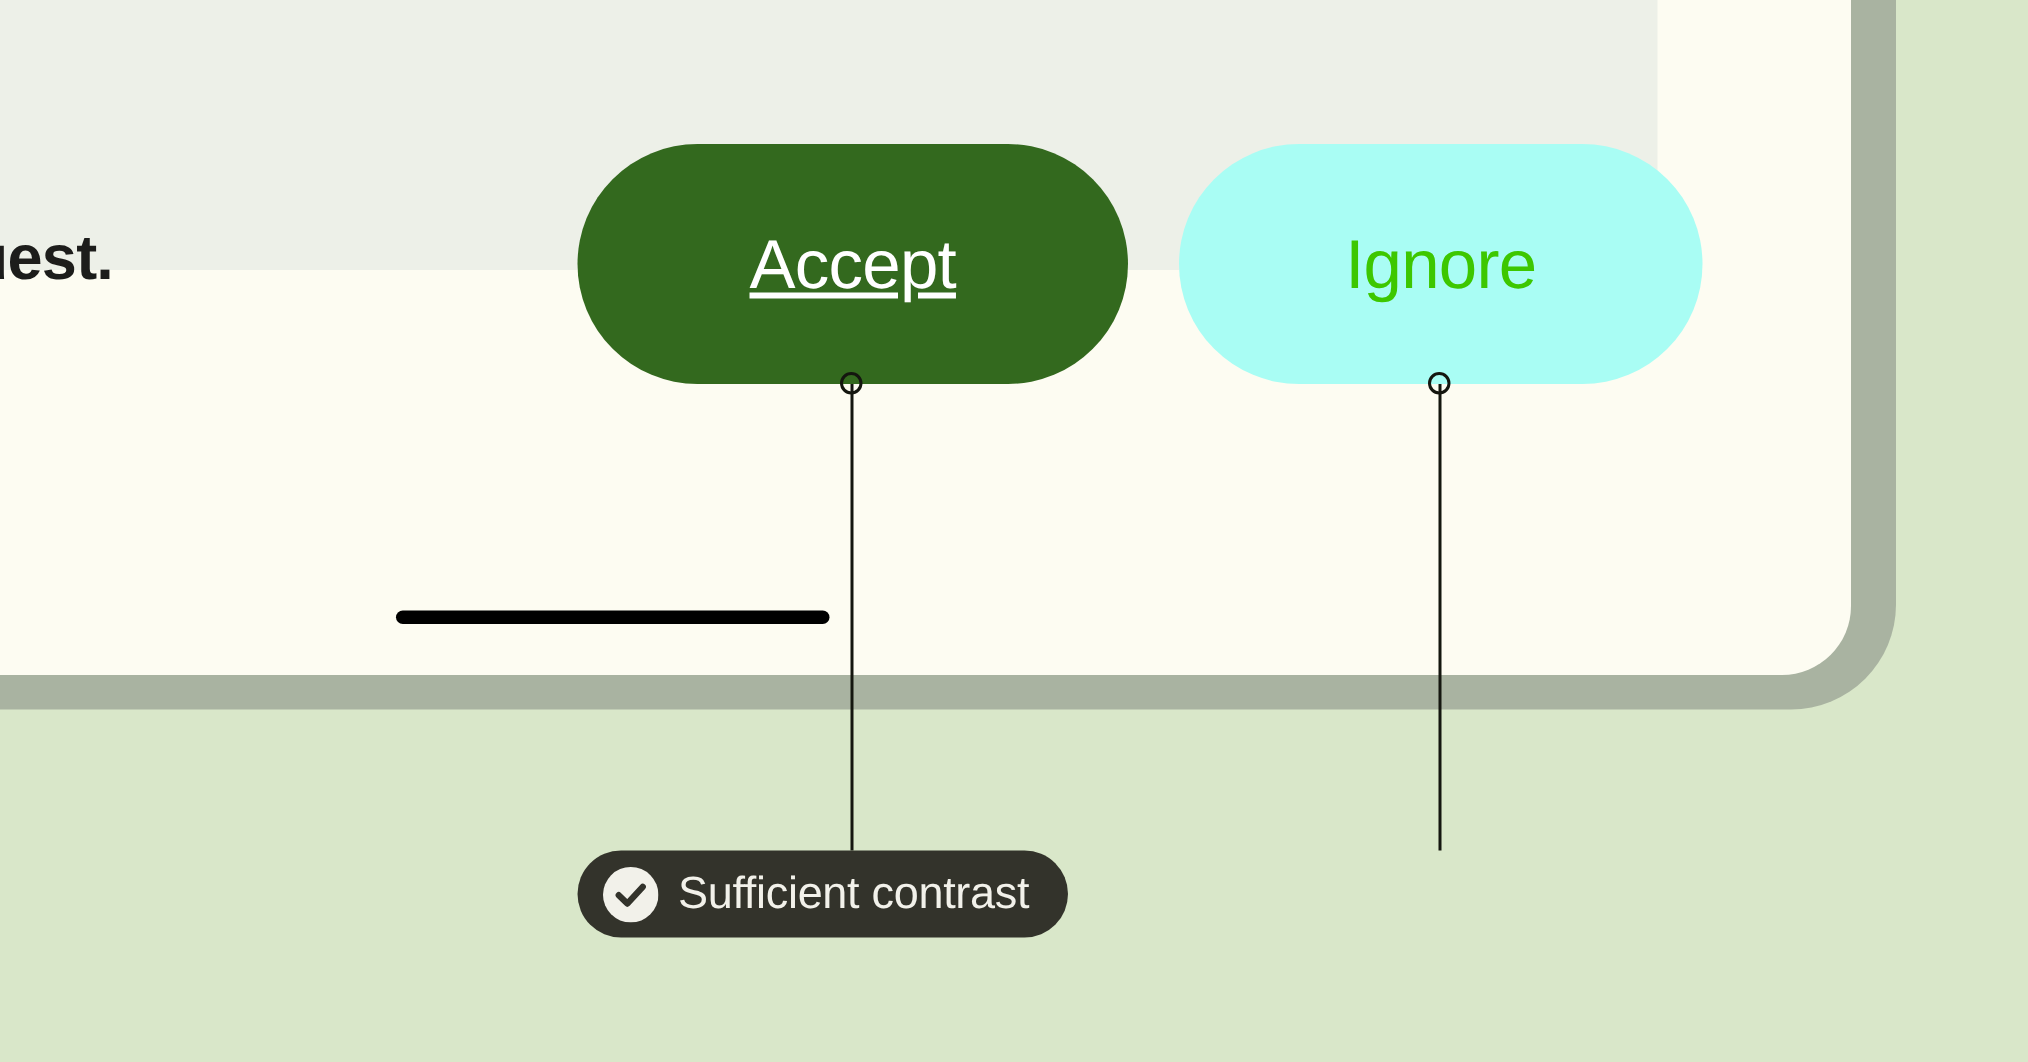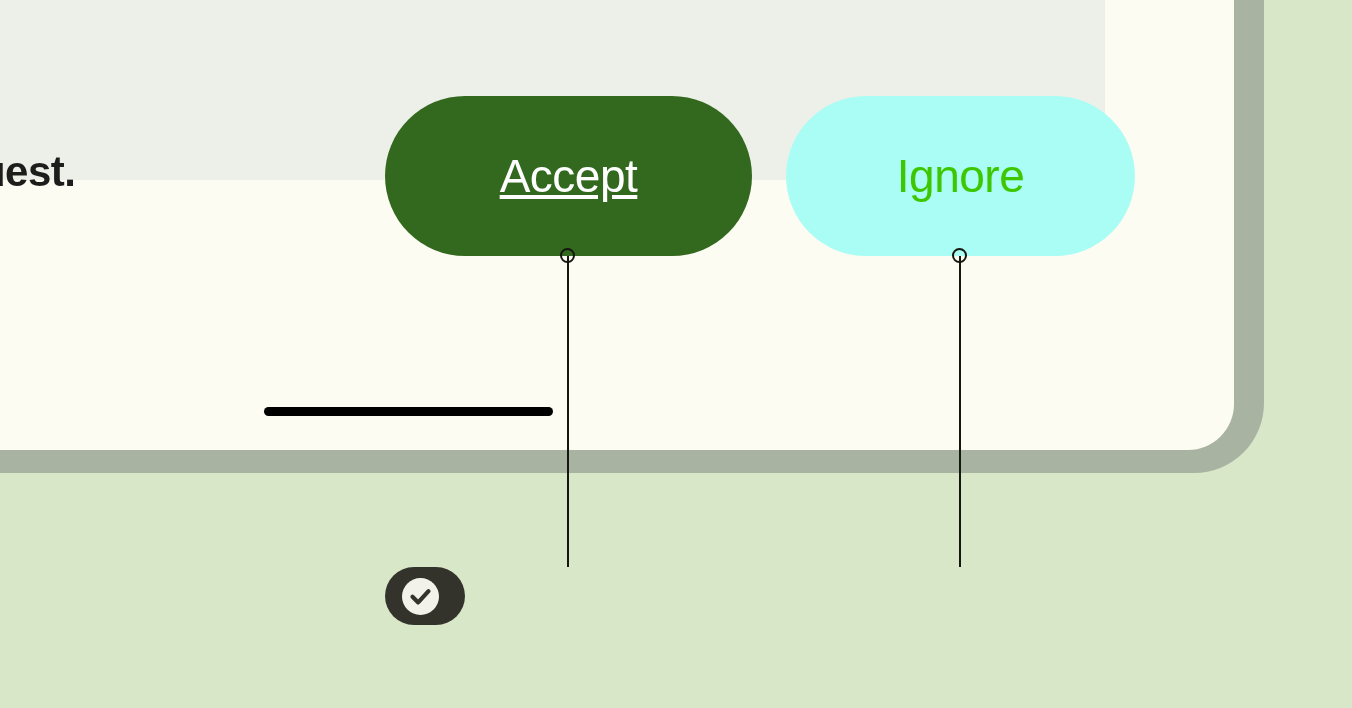--- a/index.html
+++ b/index.html
@@ -168,16 +168,17 @@
   <div class="anchor-dot dot-sufficient"></div>
 
   <div class="leader leader-poor"></div>
   <div class="anchor-dot dot-poor"></div>
 
   <div class="callout callout-sufficient">
     <svg class="callout-icon" viewBox="0 0 37 37">
       <circle cx="18.5" cy="18.5" r="18.5" fill="#f2f1ea"></circle>
       <path d="M10.5 18.8 L16.2 24.4 L26.5 13.2" fill="none" stroke="#33332b" stroke-width="4.2" stroke-linecap="round" stroke-linejoin="round"></path>
     </svg>
+    <span class="callout-label">Sufficient contrast</span>
   </div>
 
 
 </div>
 
 </body></html>

